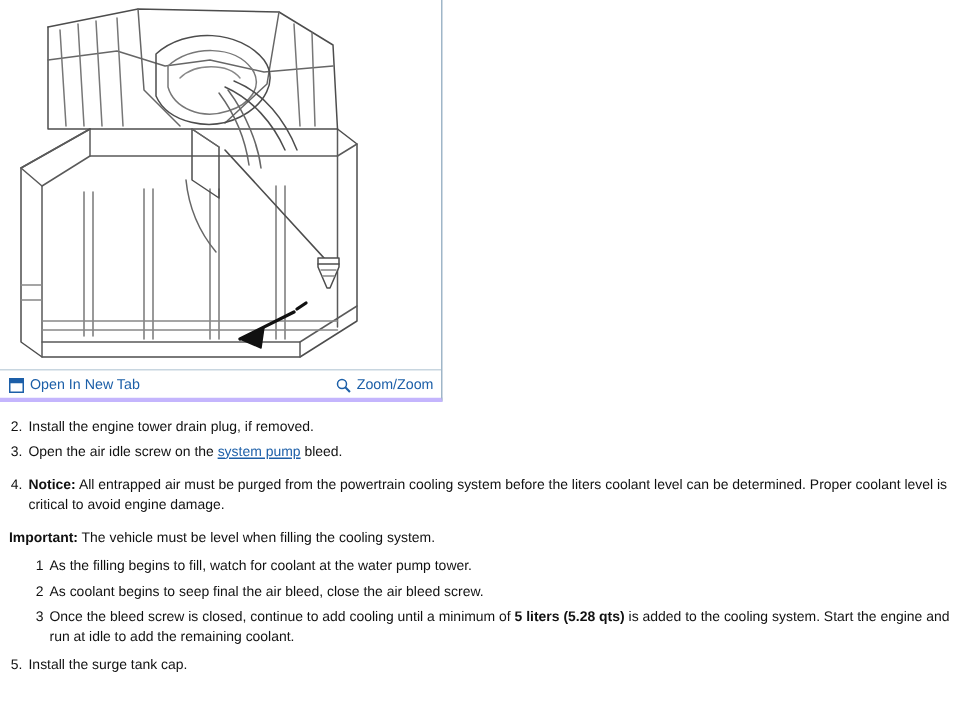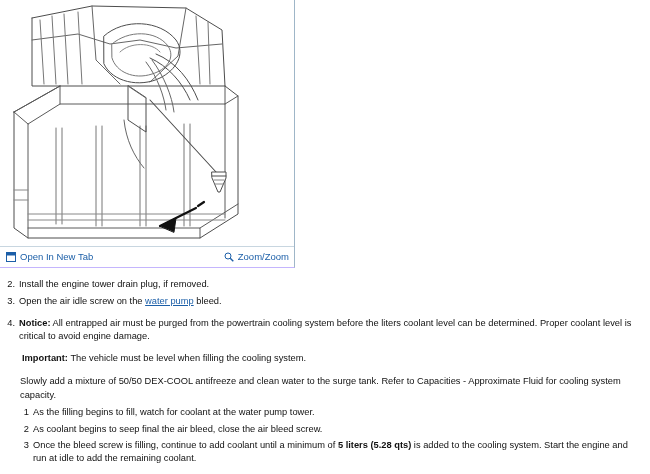--- a/index.html
+++ b/index.html
@@ -17,21 +17,21 @@
     height: 474px;
     background: #ffffff;
   }
 
   
   .figure-panel {
     position: relative;
     width: 295px;
     height: 268px;
     background: #ffffff;
-    border-bottom: 1px solid #c4b5fd;
+    border-bottom: 3px solid #c4b5fd;
     border-right: 1px solid #9fb6c8;
     overflow: hidden;
   }
   .figure-image {
     position: absolute;
     left: 0; top: 0;
     width: 295px;
     height: 246px;
     background: #ffffff;
     overflow: hidden;
@@ -84,21 +84,21 @@
     width: 13px;
     flex: 0 0 13px;
     text-align: right;
     padding-right: 4px;
     color: #111;
   }
   .step .txt { flex: 1 1 auto; }
   .blue { color: #1c5fa8; text-decoration: underline; cursor: pointer; }
   .bold { font-weight: bold; }
   .notice-block { margin: 9px 0 9px 0; }
-  .important-block { margin: 9px 0 6px 16px; }
+  .important-block { margin: 9px 0 6px 0; }
   .para-indent { margin: 10px 0 4px 14px; }
   .sub-list { margin: 0 0 6px 14px; }
   .sub-list .step .num { width: 13px; flex: 0 0 13px; }
 </style>
 </head>
 <body>
 
 <div class="page">
 
   <div class="figure-panel">
@@ -195,48 +195,47 @@
 
   <div class="body-text">
 
     <div class="step">
       <span class="num">2.</span>
       <span class="txt">Install the engine tower drain plug, if removed.</span>
     </div>
 
     <div class="step">
       <span class="num">3.</span>
-      <span class="txt"><span>Open the air idle screw on the </span><span class="blue">water pump</span><span> bleed.</span></span>
+      <span class="txt"><span>Open the air idle screw on the </span><span class="blue">system pump</span><span> bleed.</span></span>
     </div>
 
     <div class="notice-block">
       <div class="step">
         <span class="num">4.</span>
         <span class="txt"><span class="bold">Notice:</span><span> All entrapped air must be purged from the powertrain cooling system before the liters coolant level can be determined. Proper coolant level is critical to avoid engine damage.</span></span>
       </div>
     </div>
 
     <div class="important-block">
       <span class="bold">Important:</span><span> The vehicle must be level when filling the cooling system.</span>
     </div>
 
-    <div class="para-indent">Slowly add a mixture of 50/50 DEX-COOL antifreeze and clean water to the surge tank. Refer to Capacities - Approximate Fluid for cooling system capacity.</div>
 
     <div class="sub-list">
       <div class="step">
         <span class="num">1</span>
         <span class="txt">As the filling begins to fill, watch for coolant at the water pump tower.</span>
       </div>
       <div class="step">
         <span class="num">2</span>
         <span class="txt">As coolant begins to seep final the air bleed, close the air bleed screw.</span>
       </div>
       <div class="step">
         <span class="num">3</span>
-        <span class="txt"><span>Once the bleed screw is filling, continue to add coolant until a minimum of </span><span class="bold">5 liters (5.28 qts)</span><span> is added to the cooling system. Start the engine and run at idle to add the remaining coolant.</span></span>
+        <span class="txt"><span>Once the bleed screw is closed, continue to add cooling until a minimum of </span><span class="bold">5 liters (5.28 qts)</span><span> is added to the cooling system. Start the engine and run at idle to add the remaining coolant.</span></span>
       </div>
     </div>
 
     <div class="step">
       <span class="num">5.</span>
       <span class="txt">Install the surge tank cap.</span>
     </div>
 
   </div>
 </div>

